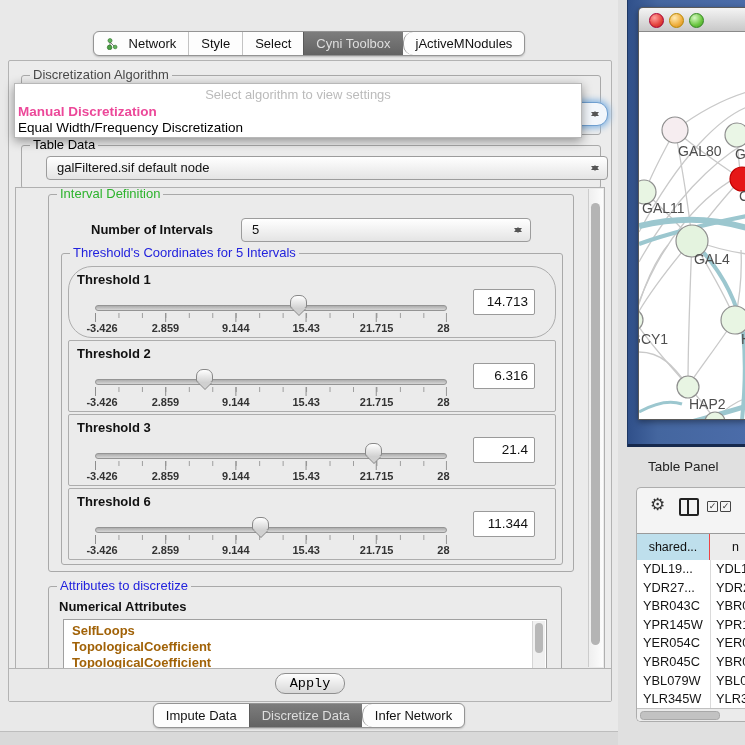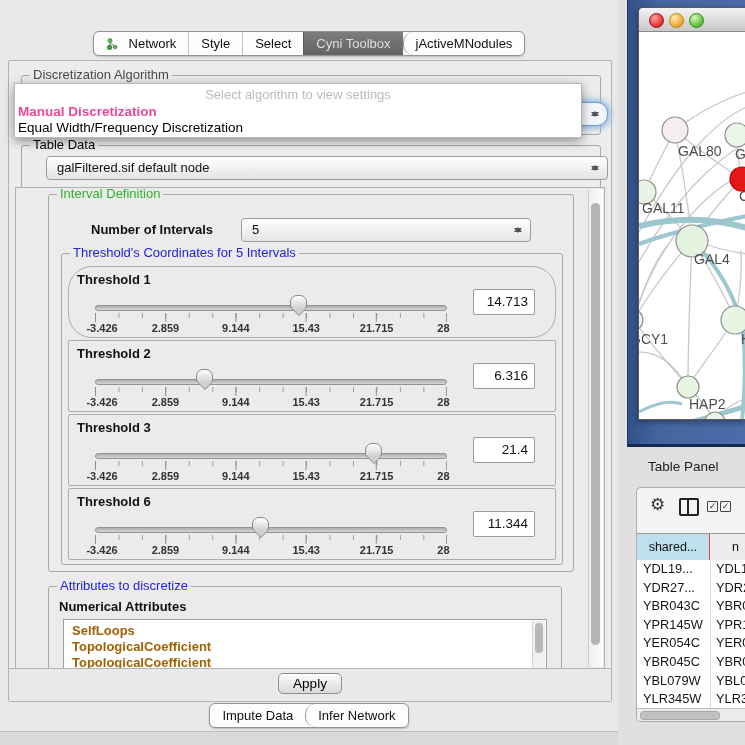--- a/index.html
+++ b/index.html
@@ -71,22 +71,22 @@
     border-radius:2px;font-size:13.5px;line-height:24px;text-align:right;padding-right:6px;}
   
   .attr-label{position:absolute;left:10px;top:12px;font-size:13px;font-weight:bold;}
   .listbox{position:absolute;left:14px;top:32px;width:482px;height:70px;background:#fff;border:1px solid #a0a0a0;}
   .listbox .li{font-size:13px;line-height:16px;padding-left:8px;color:#a16207;font-weight:bold;}
   .l-track{position:absolute;right:1px;top:1px;width:12px;bottom:1px;background:#f0f0f0;border-left:1px solid #d5d5d5;}
   .l-thumb{position:absolute;left:2px;top:2px;width:8px;height:30px;border-radius:4px;background:#b8b8b8;}
   
   .apply-strip{position:absolute;left:0;top:607px;width:100%;height:32px;border-top:1px solid #b3b3b3;
     background:#e9e9e9;display:flex;justify-content:center;}
-  .btn{margin-top:4px;height:21px;padding:0 14px;border:1px solid #8f8f8f;border-radius:5px;
-    background:linear-gradient(#fefefe,#d8d8d8);font-size:13.5px;line-height:19px;}
+  .btn{margin-top:4px;height:21px;padding:0 14px;border:1px solid #8f8f8f;border-radius:10px;
+    background:linear-gradient(#fefefe,#d8d8d8);font-size:13.5px;line-height:19px;font-family:Liberation Mono, monospace;}
   
   .right-bg{position:absolute;left:618px;top:0;width:127px;height:745px;background:#e0e0e0;}
   .netwin{position:absolute;left:627px;top:0;width:118px;height:447px;
     background:linear-gradient(90deg,#30508a,#44669f 25%,#4b6ca9);border-left:1px solid #1d3763;}
   .netwin::after{content:"";position:absolute;left:0;bottom:0;width:100%;height:3px;background:#16294d;}
   .inner-win{position:absolute;left:10px;top:7px;width:108px;height:411px;border:1px solid #5a5a5a;
     border-right:none;border-radius:5px 0 0 0;overflow:hidden;box-shadow:0 2px 6px rgba(0,0,0,.4);}
   .mac-bar{height:23px;background:linear-gradient(#f4f4f4,#c8c8c8);border-bottom:1px solid #8a8a8a;position:relative;}
   .light{position:absolute;top:5px;width:13px;height:13px;border-radius:50%;}
   .light.red{left:10px;background:radial-gradient(circle at 35% 30%,#ffa09c,#e3403a 60%,#b02a23);border:.5px solid #a03;}
@@ -279,20 +279,23 @@
 
       <div class="apply-strip">
         <button class="btn">Apply</button>
       </div>
     </div>
 
     <div class="seg-row" style="top:703px;">
       <div class="seg-box">
         <div class="seg">
           <span>Impute Data</span>
+        </div>
+        <div class="seg active">
+          <span>Discretize Data</span>
         </div>
         <div class="seg after-active">
           <span>Infer Network</span>
         </div>
       </div>
     </div>
   </div>
 
   <div class="right-bg"></div>
 

